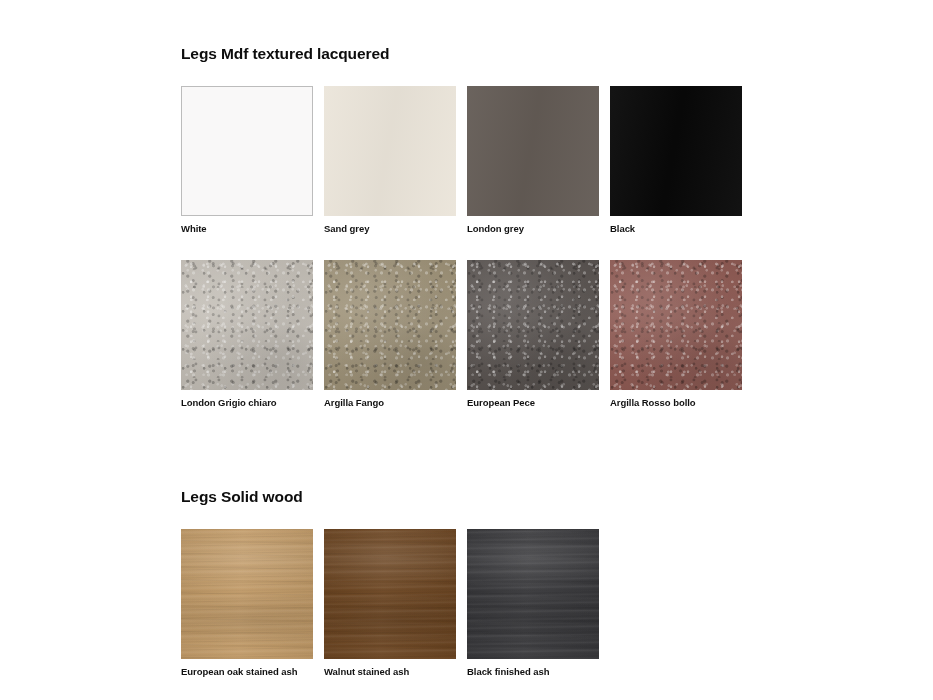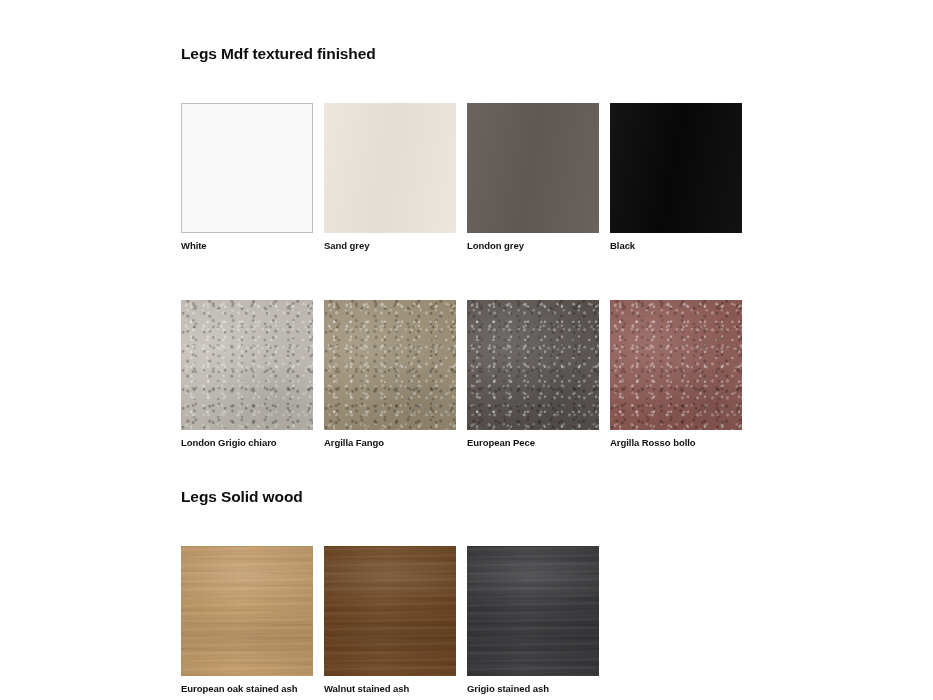--- a/index.html
+++ b/index.html
@@ -38,21 +38,20 @@
     color: #0d0d0d;
     letter-spacing: -0.1px;
     line-height: 18px;
     margin: 0 0 23px 0;
     white-space: nowrap;
   }
 
   .swatch-row {
     display: flex;
     gap: 11px;
-    margin-top: 40px;
   }
   .swatch-cell {
     width: 132px;
   }
   .swatch {
     position: relative;
     width: 132px;
     height: 130px;
     overflow: hidden;
   }
@@ -154,21 +153,21 @@
     pointer-events: none;
   }
 </style>
 </head>
 <body style="background: rgb(255, 255, 255);">
 
 <div class="page">
   <div class="content">
 
     <div class="section" id="section-0">
-      <h2 class="section-title">Legs Mdf textured finished</h2>
+      <h2 class="section-title">Legs Mdf textured lacquered</h2>
       <div class="swatch-row">
         <div class="swatch-cell">
           <div class="swatch surf-plain-bordered" id="sw-0-0" style="background-color: rgb(249, 248, 248); border-color: rgb(188, 188, 188);"></div>
           <div class="swatch-label">White</div>
         </div>
         <div class="swatch-cell">
           <div class="swatch surf-plain" id="sw-0-1" style="background-color: rgb(235, 229, 218);"></div>
           <div class="swatch-label">Sand grey</div>
         </div>
         <div class="swatch-cell">
@@ -209,19 +208,19 @@
         <div class="swatch-cell">
           <div class="swatch surf-wood" id="sw-2-1" style="background-color: rgb(193, 154, 103);"></div>
           <div class="swatch-label">European oak stained ash</div>
         </div>
         <div class="swatch-cell">
           <div class="swatch surf-wood" id="sw-2-2" style="background-color: rgb(107, 68, 32);"></div>
           <div class="swatch-label">Walnut stained ash</div>
         </div>
         <div class="swatch-cell">
           <div class="swatch surf-wood" id="sw-2-3" style="background-color: rgb(55, 55, 58);"></div>
-          <div class="swatch-label">Grigio stained ash</div>
+          <div class="swatch-label">Black finished ash</div>
         </div>
       </div>
     </div>
 
   </div>
 </div>
 
 </body></html>

